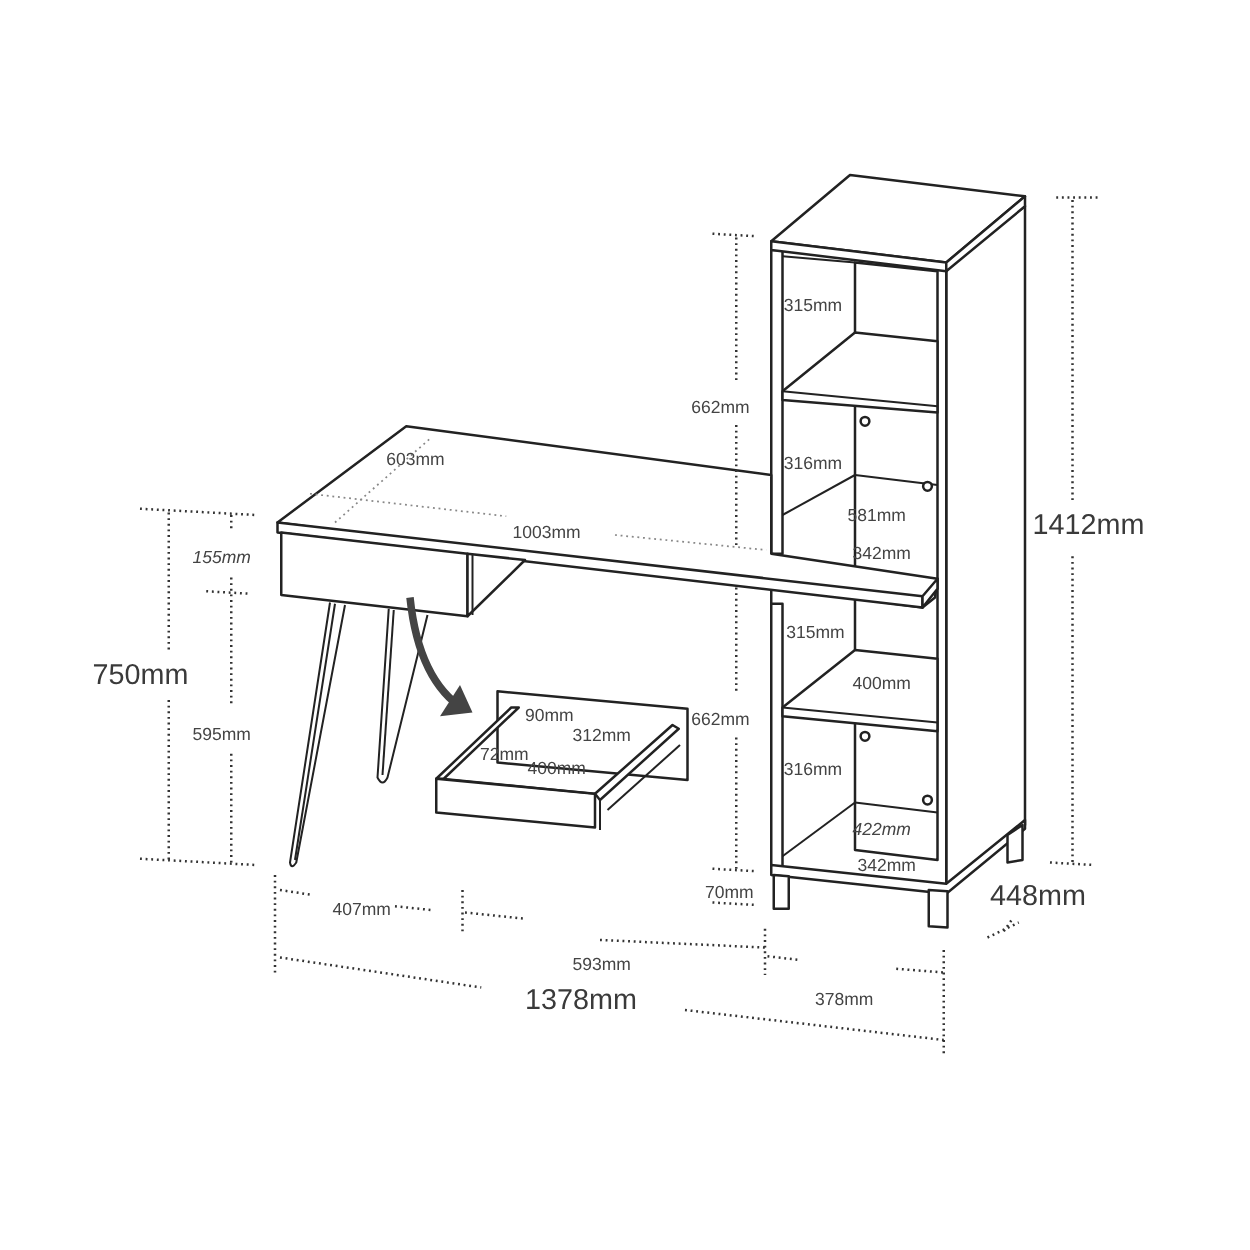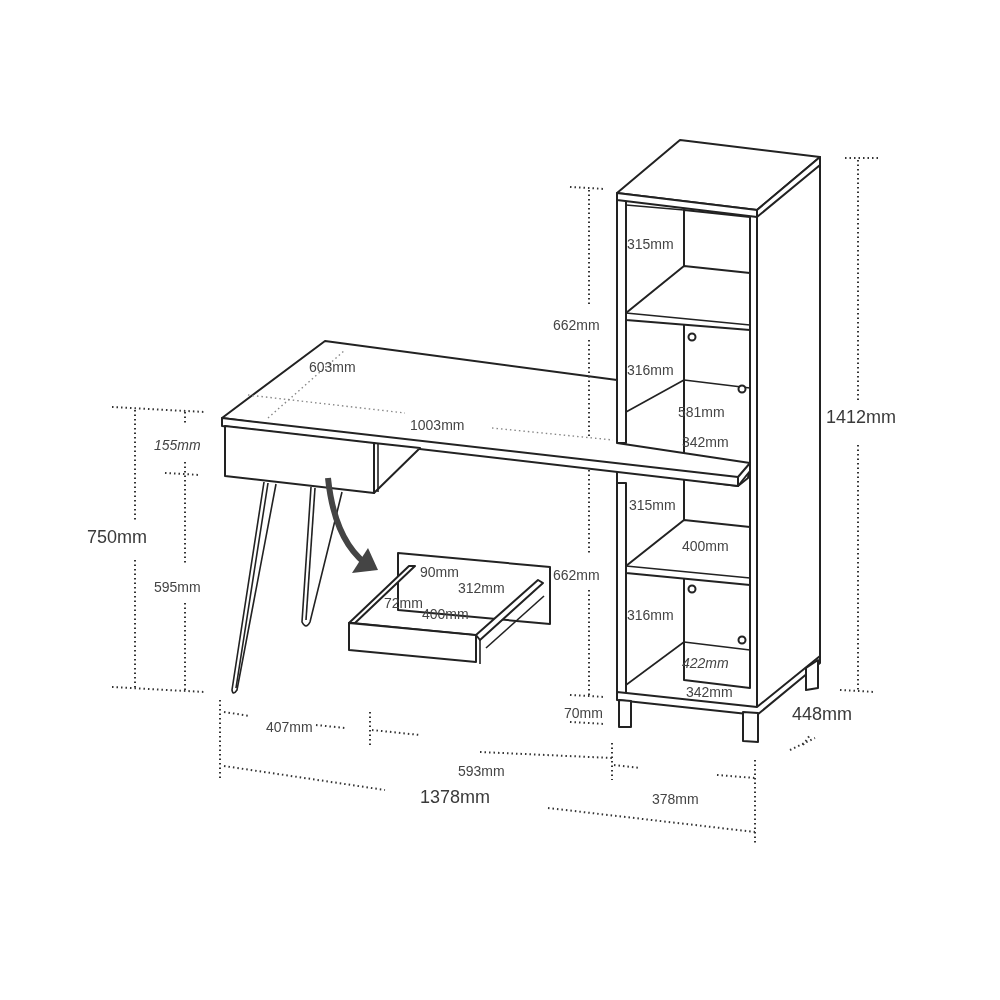--- a/index.html
+++ b/index.html
@@ -4,21 +4,21 @@
 <style>
   html,body{margin:0;padding:0;background:#ffffff;}
   body{width:1000px;height:1000px;overflow:hidden;font-family:"Liberation Sans","DejaVu Sans",sans-serif;}
   #stage{position:relative;width:1000px;height:1000px;}
   svg{position:absolute;left:0;top:0;}
   .ln{stroke:#222;stroke-width:2;fill:#fff;stroke-linejoin:round;}
   .ln2{stroke:#222;stroke-width:1.6;fill:none;}
   .dot{stroke:#333;stroke-width:2;stroke-dasharray:1.5 3;fill:none;}
   .dotl{stroke:#888;stroke-width:1.4;stroke-dasharray:1.5 3;fill:none;}
   .lbl{position:absolute;color:#444;white-space:nowrap;font-size:14px;line-height:1;}
-  .big{font-size:18px;color:#3a3a3a;}
+  .big{font-size:23px;color:#3a3a3a;}
 </style>
 </head>
 <body>
 
 <div id="stage">
 <svg width="1000" height="1000" viewBox="0 0 1000 1000">
 
   <g>
 
     <polygon class="ln" points="757,212 820,165 820,660 757,712"></polygon>
@@ -128,21 +128,21 @@
     <line class="dot" x1="612" y1="743" x2="612" y2="780"></line>
     <line class="dot" x1="614" y1="765" x2="640" y2="768"></line>
     <line class="dot" x1="717" y1="775" x2="755" y2="778"></line>
     <line class="dot" x1="755" y1="760" x2="755" y2="845"></line>
     <line class="dot" x1="224" y1="766" x2="385" y2="790"></line>
     <line class="dot" x1="548" y1="808" x2="755" y2="832"></line>
   </g>
 </svg>
 
 <span class="lbl big" style="left:826px;top:408px;">1412mm</span>
-<span class="lbl big" style="left:87px;top:528px;">750mm</span>
+<span class="lbl big" style="left:74px;top:528px;">750mm</span>
 <span class="lbl big" style="left:420px;top:788px;">1378mm</span>
 <span class="lbl big" style="left:792px;top:705px;">448mm</span>
 
 <span class="lbl" style="left:297px;top:360px;margin-left:12px;">603mm</span>
 <span class="lbl" style="left:410px;top:418px;">1003mm</span>
 <span class="lbl" style="left:154px;top:438px;font-style:italic;">155mm</span>
 <span class="lbl" style="left:154px;top:580px;">595mm</span>
 <span class="lbl" style="left:266px;top:720px;">407mm</span>
 <span class="lbl" style="left:458px;top:743px;margin-top:21px;">593mm</span>
 

